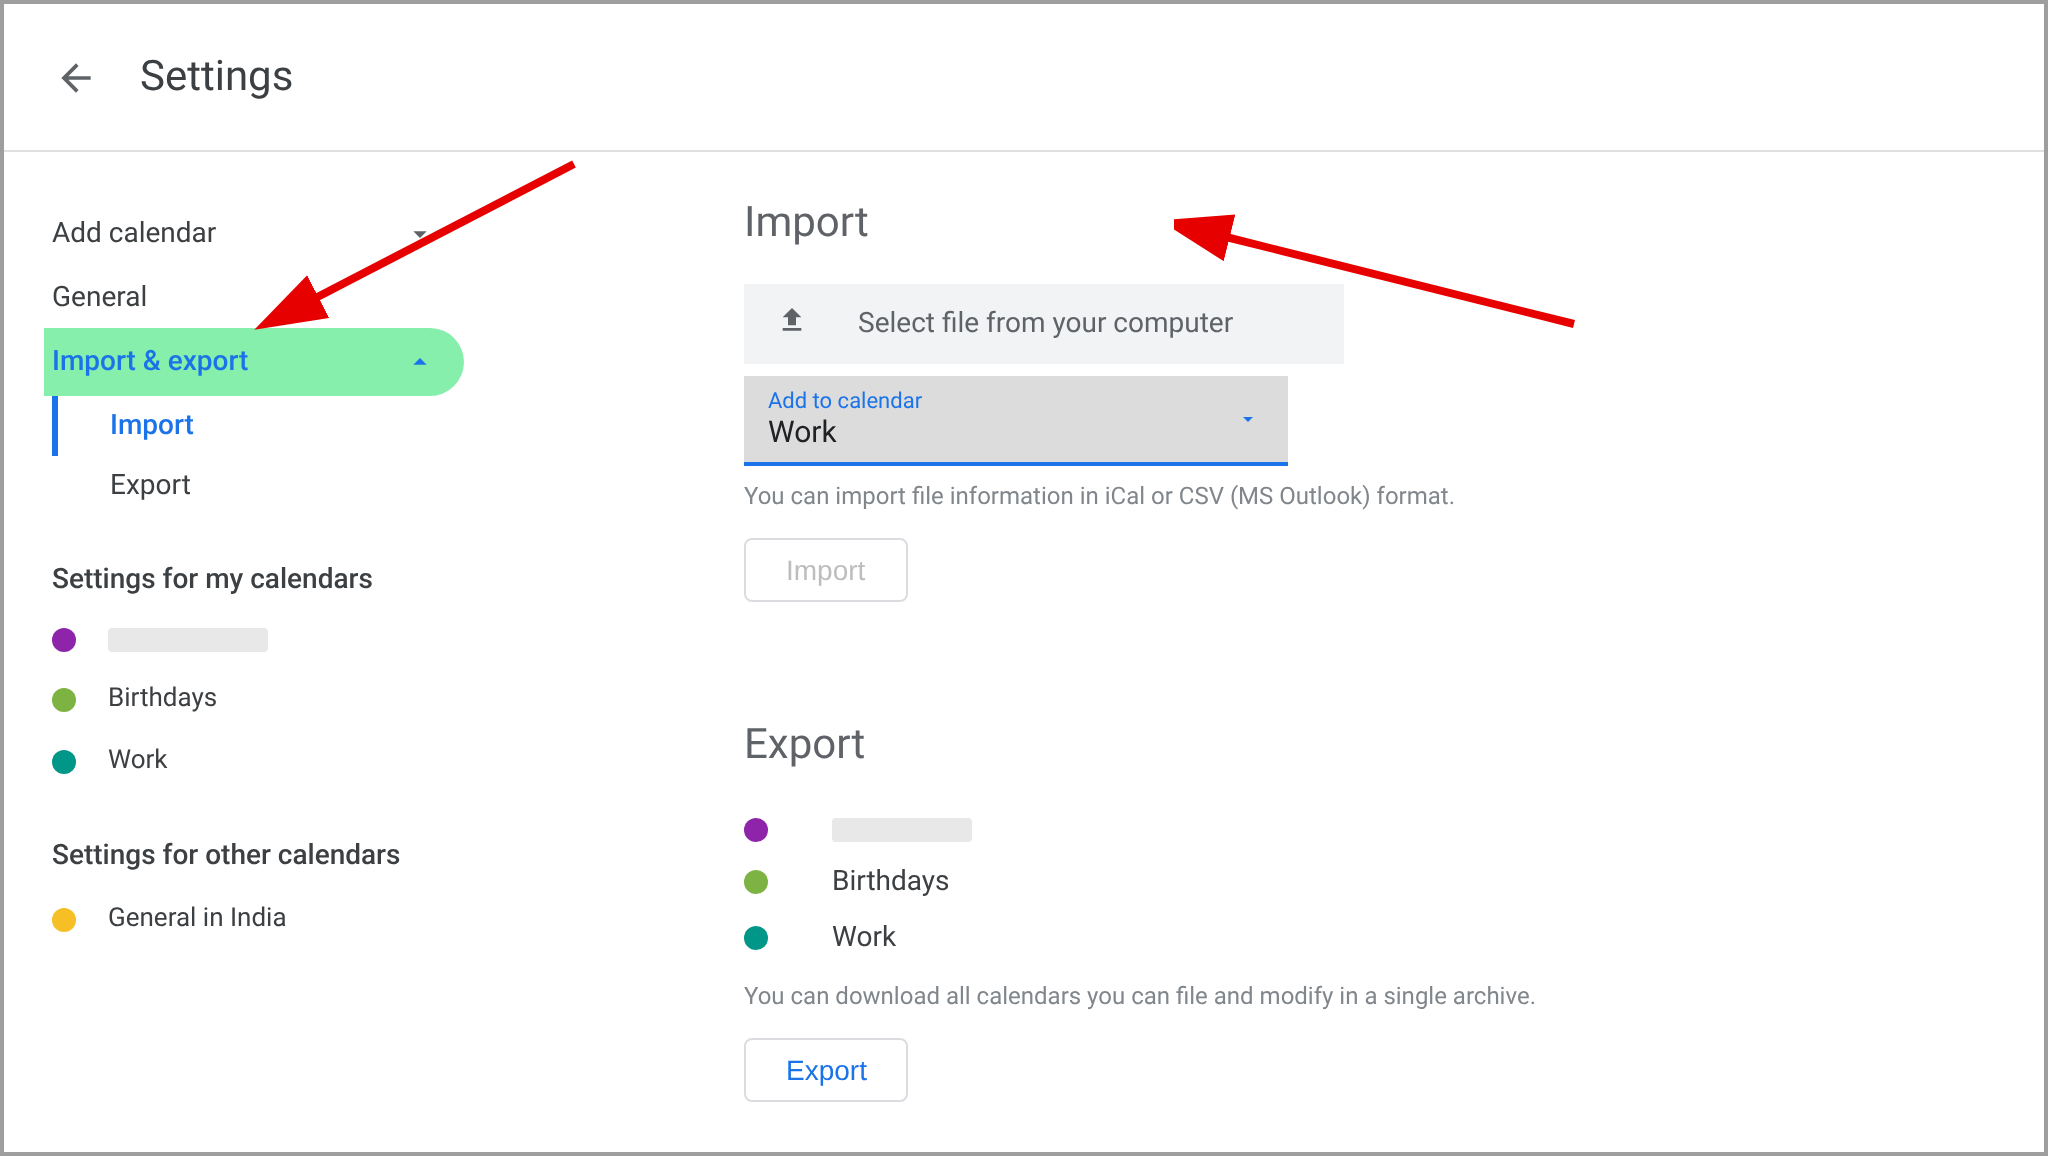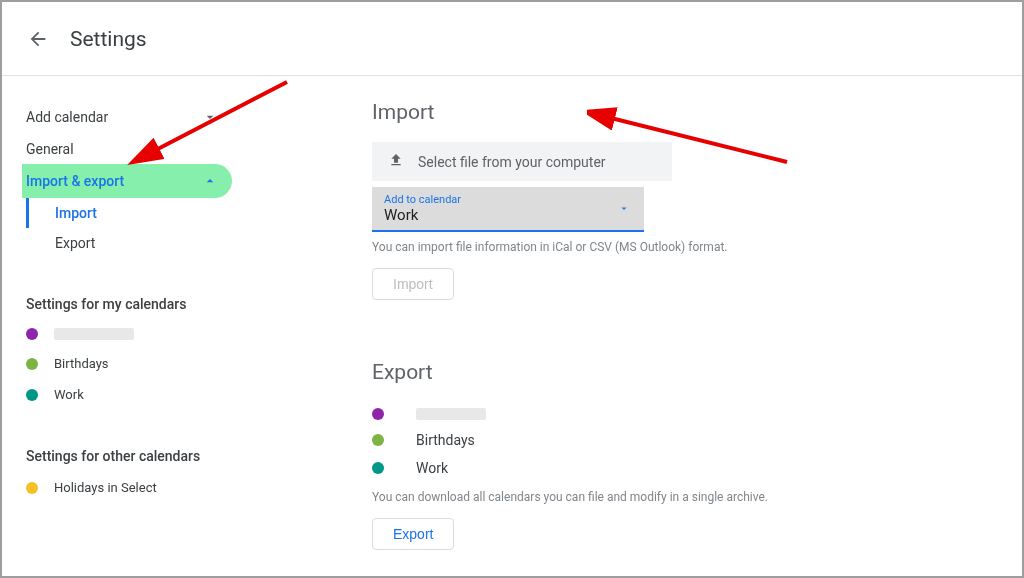--- a/index.html
+++ b/index.html
@@ -67,21 +67,21 @@
     .sub-item.active {
       color: #1a73e8;
       border-left: 3px solid #1a73e8;
       font-weight: 500;
     }
     .section-head {
       font-size: 14px;
       font-weight: 500;
       color: #3c4043;
       padding: 8px 4px;
-      margin-top: 30px;
+      margin-top: 16px;
     }
     .cal-item {
       display: flex;
       align-items: center;
       padding: 8px 4px;
       font-size: 13px;
       cursor: pointer;
     }
     .cal-dot {
       width: 12px; height: 12px;
@@ -111,20 +111,21 @@
     }
     .file-picker {
       background: #f1f3f4;
       width: 300px;
       padding: 10px 16px;
       display: flex;
       align-items: center;
       font-size: 14px;
       color: #5f6368;
       cursor: pointer;
+      gap: 11px;
     }
     .upload-icon {
       margin-right: 14px;
     }
     .cal-select {
       width: 272px;
       background: #dcdcdc;
       margin-top: 6px;
       padding: 6px 12px 6px 12px;
       border-bottom: 2px solid #1a73e8;
@@ -235,21 +236,21 @@
         <div class="cal-item">
           <span class="cal-dot" style="background: rgb(0, 150, 136);"></span>
           <span>Work</span>
         </div>
       </div>
 
     <div class="section-head">Settings for other calendars</div>
     <div id="other-cals">
         <div class="cal-item">
           <span class="cal-dot" style="background: rgb(246, 191, 38);"></span>
-          <span>Holidays in Select</span>
+          <span>General in India</span>
         </div>
       </div>
   </div>
 
   <div class="main">
     <div class="main-title">Import</div>
 
     <div class="file-picker">
       <span class="upload-icon">
         <svg width="16" height="16" viewBox="0 0 24 24" fill="#5f6368">

